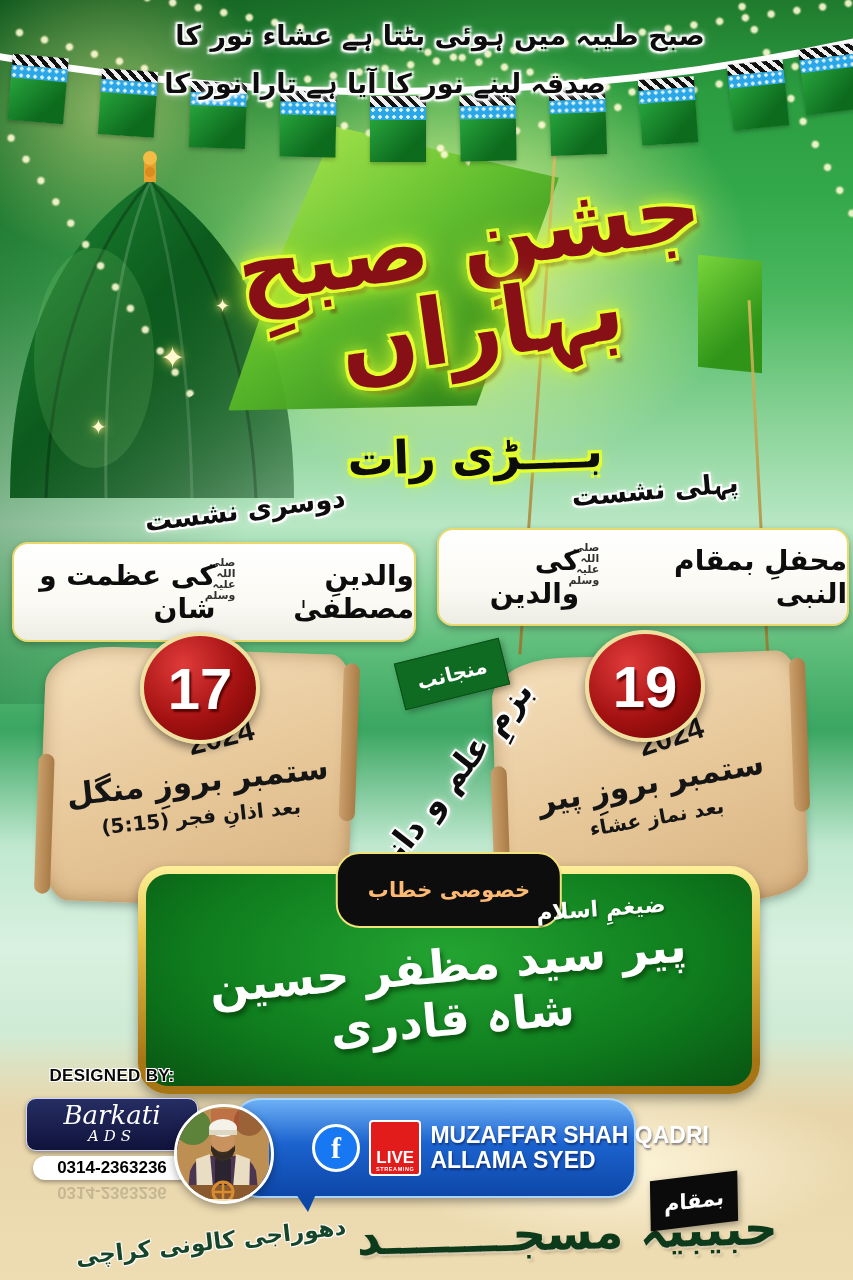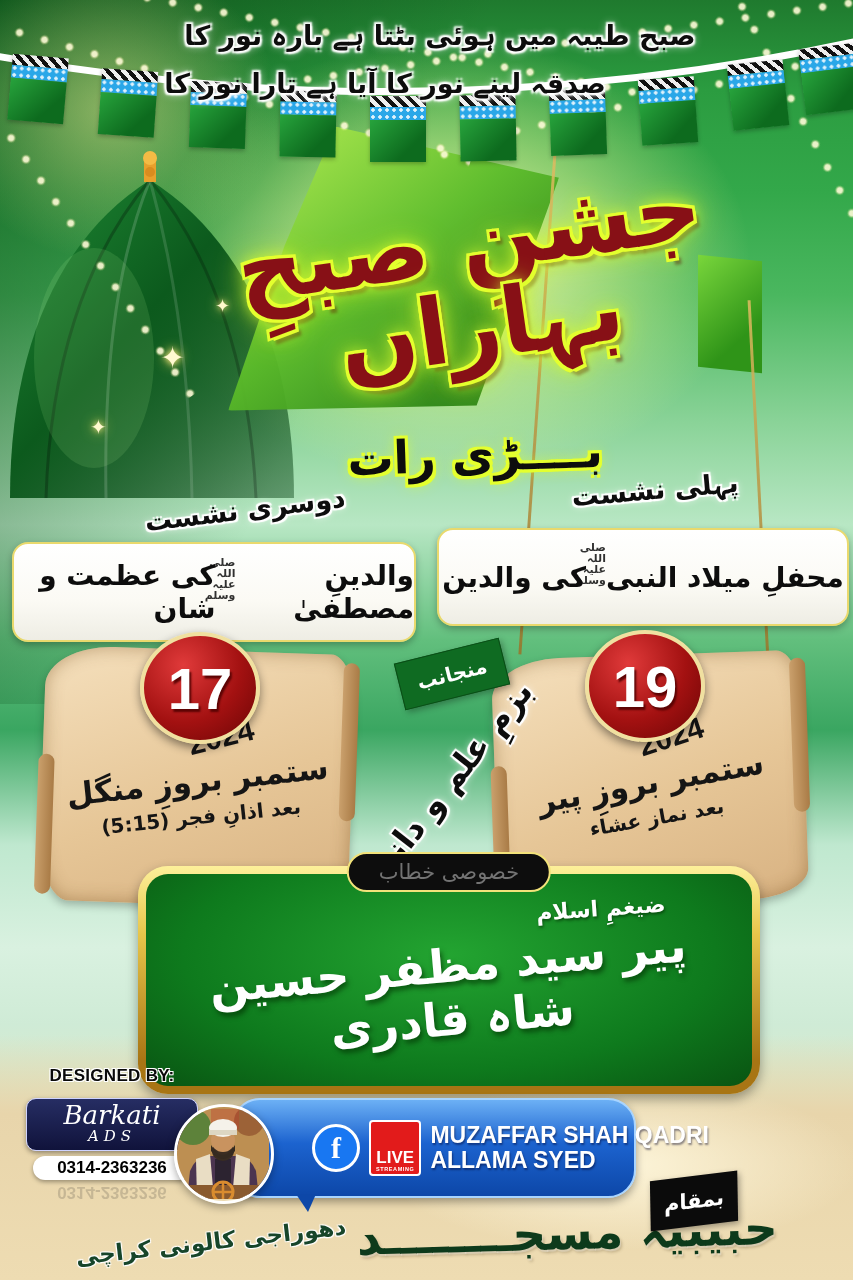--- a/index.html
+++ b/index.html
@@ -80,21 +80,21 @@
   .org-name{display:flex;align-items:center;justify-content:center;}
   .org-name span{display:block;transform:rotate(-52deg);direction:rtl;white-space:nowrap;
     font-weight:bold;font-size:33px;color:#0d0d0d;
     text-shadow:-2px -2px 1px #fff,2px -2px 1px #fff,-2px 2px 1px #fff,2px 2px 1px #fff,0 0 8px #fff;}
   
   .speaker-banner{left:138px;top:866px;width:622px;height:228px;border-radius:30px;padding:8px;box-sizing:border-box;
     background:linear-gradient(180deg,#fdf09a,#e7c54a 30%,#a87514 85%);box-shadow:0 5px 12px rgba(0,0,0,.35);}
   .speaker-inner{position:relative;width:100%;height:100%;border-radius:22px;
     background:radial-gradient(ellipse at 50% 38%,#23a431,#0e7a1d 62%,#095412);}
   .special-pill{position:absolute;top:-22px;left:50%;transform:translateX(-50%);direction:rtl;
-    background:#0d0d0d;color:#737373;font-weight:normal;font-size:21px;padding:6px 30px;border-radius:24px;
+    background:#0d0d0d;color:#fdba74;font-weight:bold;font-size:21px;padding:24px 30px;border-radius:24px;
     border:2px solid #f2e27a;white-space:nowrap;}
   .speaker-hon{position:absolute;top:22px;right:86px;color:#fff;font-weight:bold;font-size:22px;
     transform:rotate(-4deg);direction:rtl;text-shadow:1px 2px 3px rgba(0,40,0,.6);}
   .speaker-name{position:absolute;inset:0;display:flex;align-items:center;justify-content:center;padding:34px 18px 8px;
     direction:rtl;text-align:center;font-weight:bold;font-size:46px;line-height:1.15;color:#fff;
     transform:rotate(-5deg);text-shadow:2px 4px 5px rgba(0,45,0,.6);}
   
   .designer{left:26px;top:1066px;width:172px;text-align:center;font-family:"Liberation Sans",sans-serif;}
   .designer-label{font-weight:900;font-size:17px;color:#0a0a0a;letter-spacing:.3px;
     text-shadow:-1px -1px 0 #fff,1px -1px 0 #fff,-1px 1px 0 #fff,1px 1px 0 #fff;}
@@ -225,29 +225,29 @@
       <div class="chk"></div>
       <div class="blu"></div>
       <div class="bod"></div>
     </div>
   <div class="layer flag" style="left:802px;top:46px;transform:rotate(-7deg);">
       <div class="chk"></div>
       <div class="blu"></div>
       <div class="bod"></div>
     </div>
 
-  <div class="layer verse" style="left:160px;top:20px;width:560px;">صبح طیبہ میں ہوئی بٹتا ہے بارہ نور کا</div>
+  <div class="layer verse" style="left:160px;top:20px;width:560px;">صبح طیبہ میں ہوئی بٹتا ہے عشاء نور کا</div>
   <div class="layer verse" style="left:135px;top:68px;width:500px;">صدقہ لینے نور کا آیا ہے تارا نور کا</div>
 
   <div class="layer main-title">جشنِ صبحِ بہاراں</div>
   <div class="layer subtitle">بــــڑی رات</div>
 
   <div class="layer sess-label" style="left:470px;top:474px;width:370px;transform:rotate(-5deg);">پہلی نشست</div>
   <div class="layer sess-box" style="left:437px;top:528px;width:408px;height:94px;font-size:28px;">
-    <span>محفلِ میلاد النبی</span>
+    <span>محفلِ بمقام النبی</span>
     <span class="hon">صلی اللہ علیہ وسلم</span>
     <span>کی والدین</span>
   </div>
 
   <div class="layer sess-label" style="left:95px;top:494px;width:300px;transform:rotate(-7deg);">دوسری نشست</div>
   <div class="layer sess-box" style="left:12px;top:542px;width:400px;height:96px;font-size:28px;">
     <span>والدینِ مصطفیٰ</span>
     <span class="hon">صلی اللہ علیہ وسلم</span>
     <span>کی عظمت و شان</span>
   </div>

